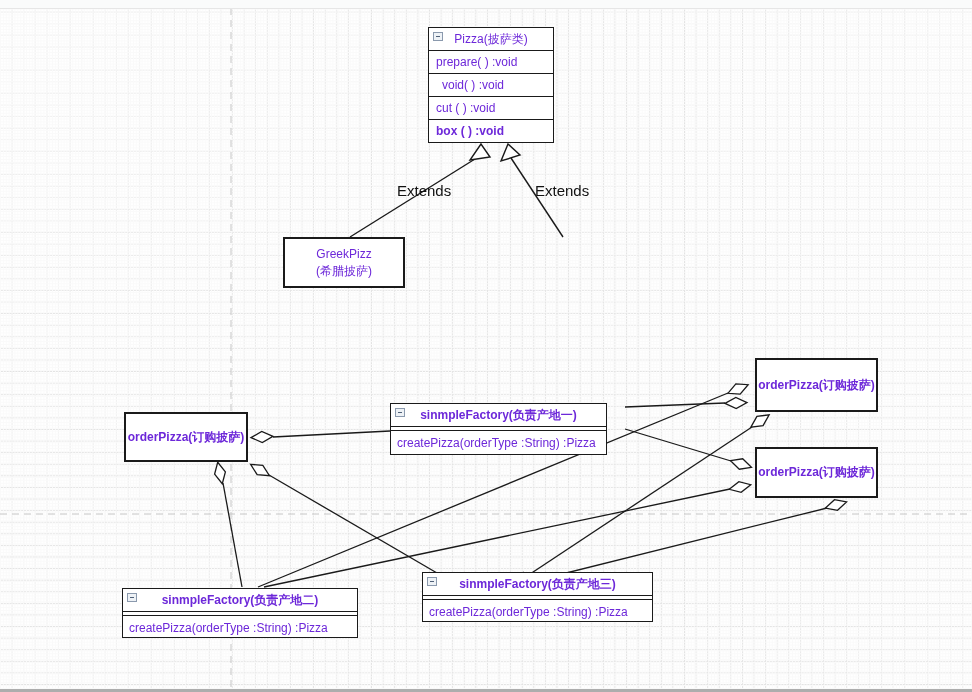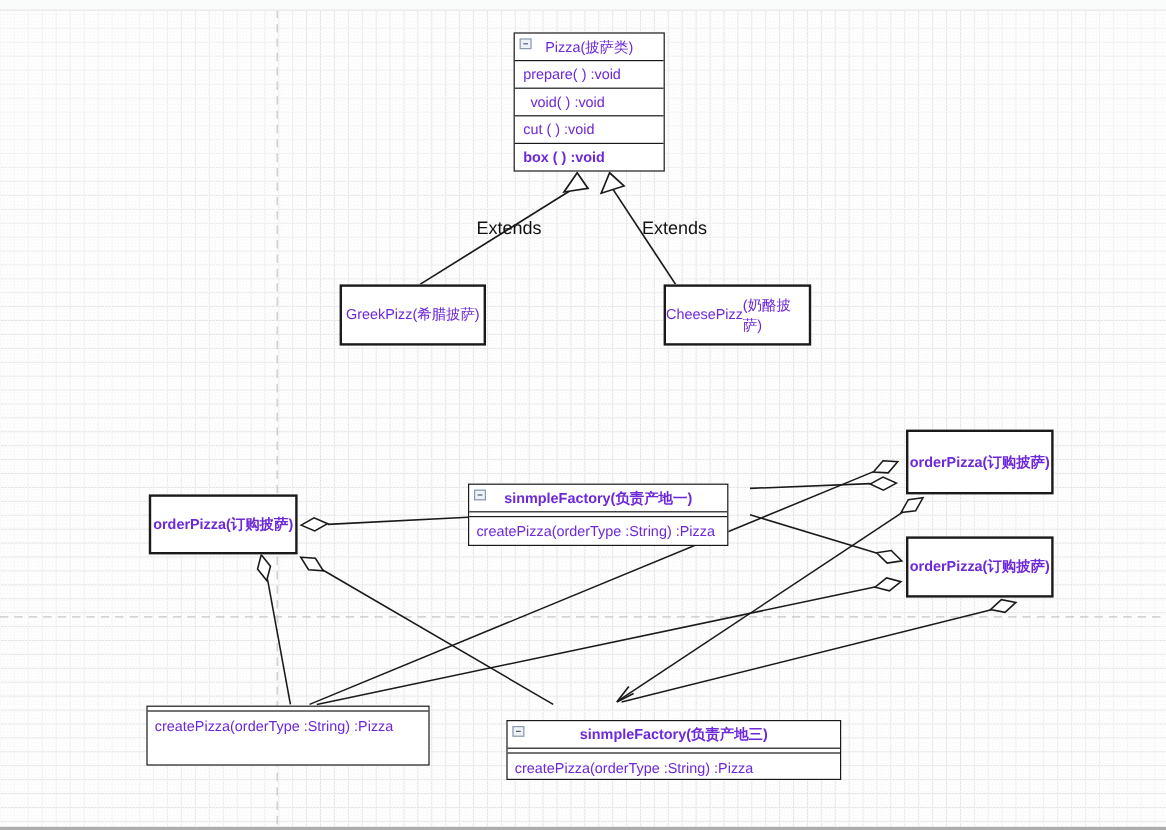--- a/index.html
+++ b/index.html
@@ -12,21 +12,21 @@
       linear-gradient(90deg,#fafafa 1px, transparent 1px),
       linear-gradient(#e3e3e3 1px, transparent 1px),
       linear-gradient(90deg,#e3e3e3 1px, transparent 1px);
     background-size:2.9px 2.9px,2.9px 2.9px,11.6px 11.6px,11.6px 11.6px;
   }
   .top-band{position:absolute;left:0;top:0;width:972px;height:8px;background:#fafbfb;border-bottom:1px solid #e6e6e6;z-index:4;}
   .bottom-edge{position:absolute;left:0;top:689px;width:972px;height:3px;background:#adadad;z-index:4;}
   svg.wires{position:absolute;left:0;top:0;z-index:1;}
   .node{position:absolute;background:#fff;border:2px solid #1a1a1a;box-sizing:border-box;z-index:2;font-size:12px;color:#6d28d9;}
   .node.thin{border-width:1.5px;}
-  .center-txt{display:flex;flex-direction:row;align-items:center;justify-content:center;height:100%;line-height:17px;}
+  .center-txt{display:flex;flex-direction:column;align-items:center;justify-content:center;height:100%;line-height:17px;}
   .bold{font-weight:bold;}
   
   .cls-title{position:relative;height:22px;line-height:22px;text-align:center;border-bottom:1.5px solid #1a1a1a;}
   .cls-gap{height:3px;border-bottom:1.5px solid #1a1a1a;}
   .cls-method{height:24px;line-height:24px;padding-left:6px;white-space:nowrap;}
   .pz-row{height:22px;line-height:22px;padding-left:7px;border-bottom:1px solid #1a1a1a;white-space:nowrap;}
   .pz-row:last-child{border-bottom:none;font-weight:bold;}
   .pz-row.indent{padding-left:13px;}
   .collapse{position:absolute;left:4px;top:4px;width:10px;height:9px;border:1px solid #8a99ad;background:#eef2f6;box-sizing:border-box;}
   .collapse::after{content:"";position:absolute;left:2px;top:3px;width:4px;height:1px;background:#4f6078;}
@@ -95,26 +95,20 @@
     <div class="pz-row">box ( )  :void</div>
   </div>
 
   <div class="node" style="left:283px;top:237px;width:122px;height:51px;">
     <div class="center-txt">
       <span>GreekPizz</span>
       <span>(希腊披萨)</span>
     </div>
   </div>
 
-  <div class="node" style="left:553px;top:237px;width:123px;height:51px;">
-    <div class="center-txt">
-      <span>CheesePizz</span>
-      <span>(奶酪披萨)</span>
-    </div>
-  </div>
 
   <div class="node thin" style="left:390px;top:403px;width:217px;height:52px;">
     <div class="cls-title bold">
       <span class="collapse"></span>
       <span>sinmpleFactory(负责产地一)</span>
     </div>
     <div class="cls-gap"></div>
     <div class="cls-method">createPizza(orderType :String) :Pizza</div>
   </div>
 
@@ -130,25 +124,29 @@
     </div>
   </div>
 
   <div class="node" style="left:755px;top:447px;width:123px;height:51px;">
     <div class="center-txt bold">
       <span>orderPizza(订购披萨)</span>
     </div>
   </div>
 
   <div class="node thin" style="left:122px;top:588px;width:236px;height:50px;">
+    <div class="cls-title bold">
+      <span class="collapse"></span>
+      <span>sinmpleFactory(负责产地二)</span>
+    </div>
     <div class="cls-gap"></div>
     <div class="cls-method">createPizza(orderType :String) :Pizza</div>
   </div>
 
-  <div class="node thin" style="left:422px;top:600px;width:279px;height:50px;">
+  <div class="node thin" style="left:422px;top:572px;width:231px;height:50px;">
     <div class="cls-title bold">
       <span class="collapse"></span>
       <span>sinmpleFactory(负责产地三)</span>
     </div>
     <div class="cls-gap"></div>
     <div class="cls-method">createPizza(orderType :String) :Pizza</div>
   </div>
 
 </div>
 

